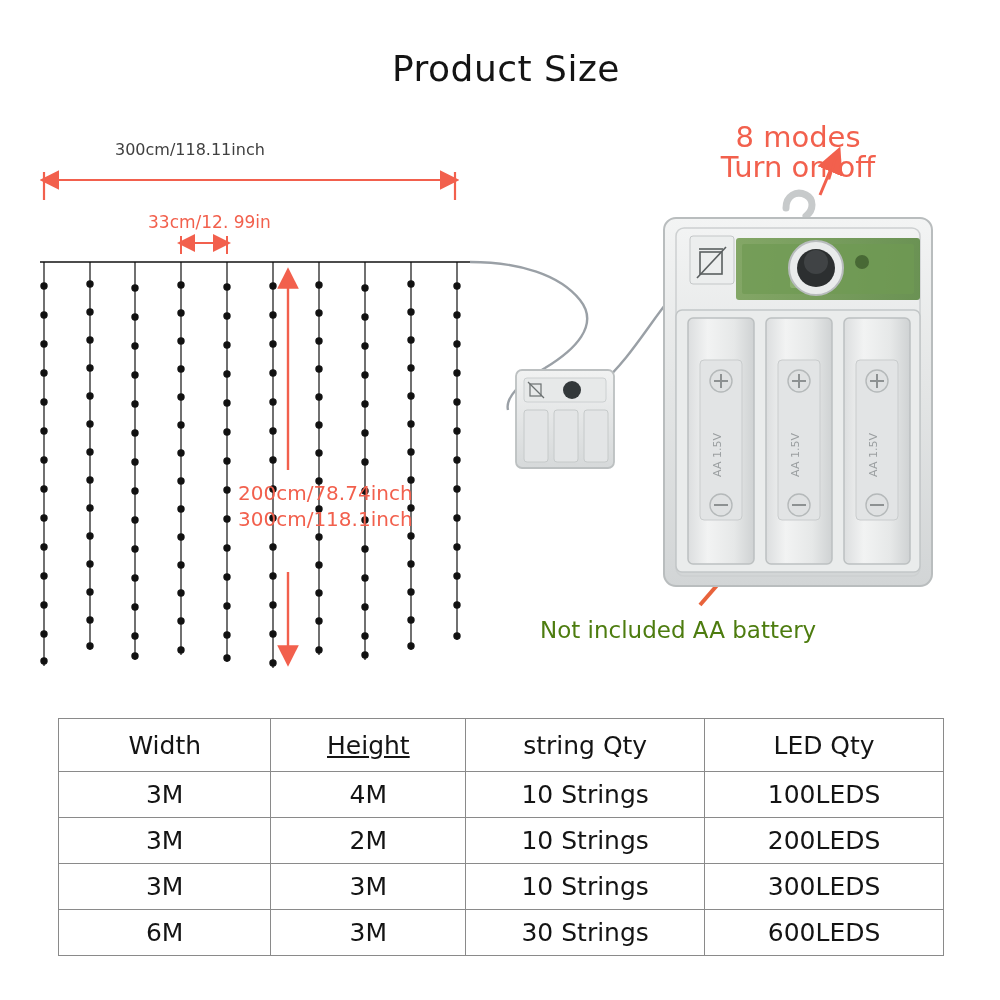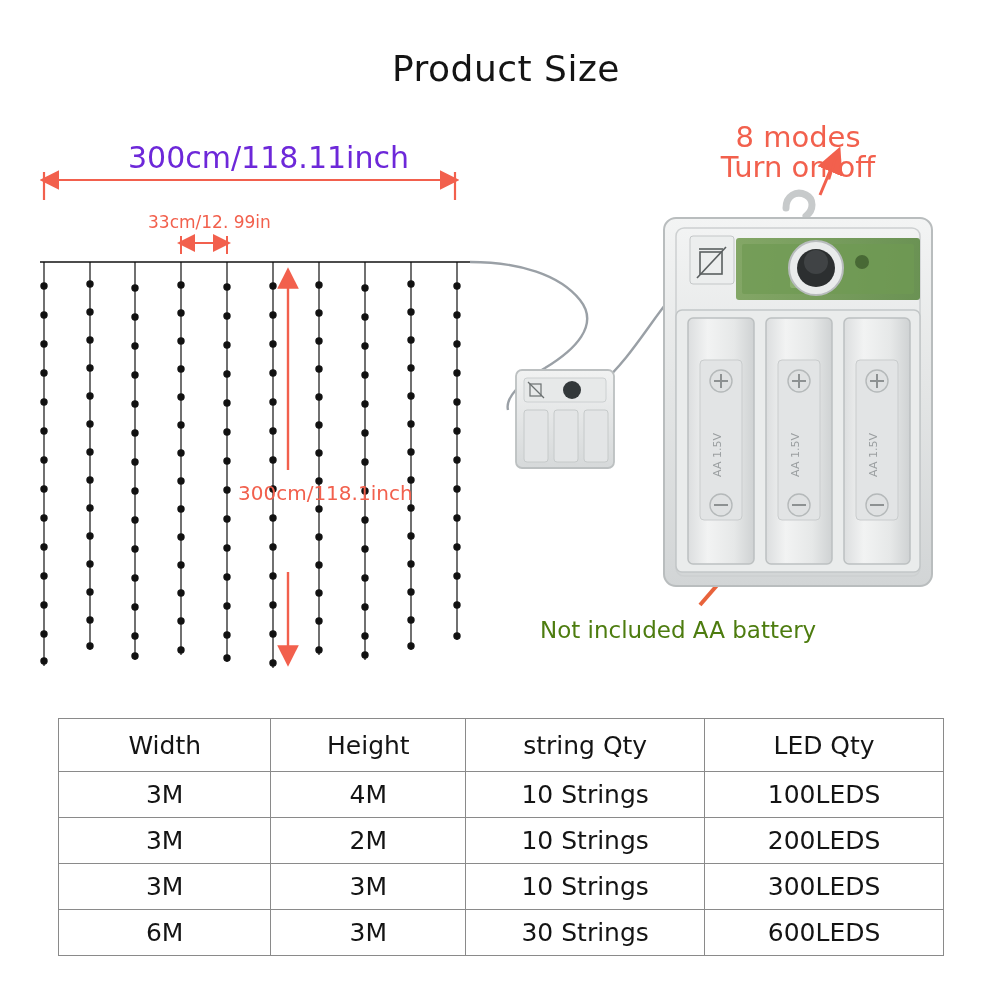--- a/index.html
+++ b/index.html
@@ -33,23 +33,23 @@
     padding-left: 6px;
   }
 
   
   .dim-text {
     position: absolute;
     color: #f05b4a;
     white-space: nowrap;
   }
   .dim-width {
-    left: 128px; top: 140px;
-    font-size: 30px;
-    color: #6d28d9;
+    left: 115px; top: 140px;
+    font-size: 16px;
+    color: #404040;
   }
   .dim-spacing {
     left: 148px; top: 212px;
     font-size: 17px;
     color: #f2604d;
   }
   .drop-list {
     position: absolute;
     left: 238px; top: 480px;
     font-size: 20px;
@@ -103,21 +103,21 @@
     padding: 0;
   }
   .spec-table th {
     font-size: 25px;
     height: 52px;
   }
   .spec-table td {
     font-size: 25px;
   }
   .col-w { width: 24%; }
-  .col-h { width: 22%; }
+  .col-h { width: 22%; text-decoration: underline; }
   .col-s { width: 27%; }
   .col-l { width: 27%; }
 </style>
 </head>
 <body>
 
 <div class="page">
 
   <div class="title">Product Size</div>
 
@@ -404,20 +404,21 @@
       <rect x="524" y="410" width="24" height="52" rx="3" fill="#e3e5e6" stroke="#c6caca" stroke-width="1"></rect>
       <rect x="554" y="410" width="24" height="52" rx="3" fill="#e3e5e6" stroke="#c6caca" stroke-width="1"></rect>
       <rect x="584" y="410" width="24" height="52" rx="3" fill="#e3e5e6" stroke="#c6caca" stroke-width="1"></rect>
     </g>
   </svg>
 
   <div class="dim-text dim-width">300cm/118.11inch</div>
   <div class="dim-text dim-spacing">33cm/12. 99in</div>
 
   <div class="drop-list">
+    <div>200cm/78.74inch</div>
     <div>300cm/118.1inch</div>
   </div>
 
   <div class="modes-text">
     <div>8 modes</div>
     <div>Turn on/off</div>
   </div>
 
   <div class="battery-note">Not included AA battery</div>
 

